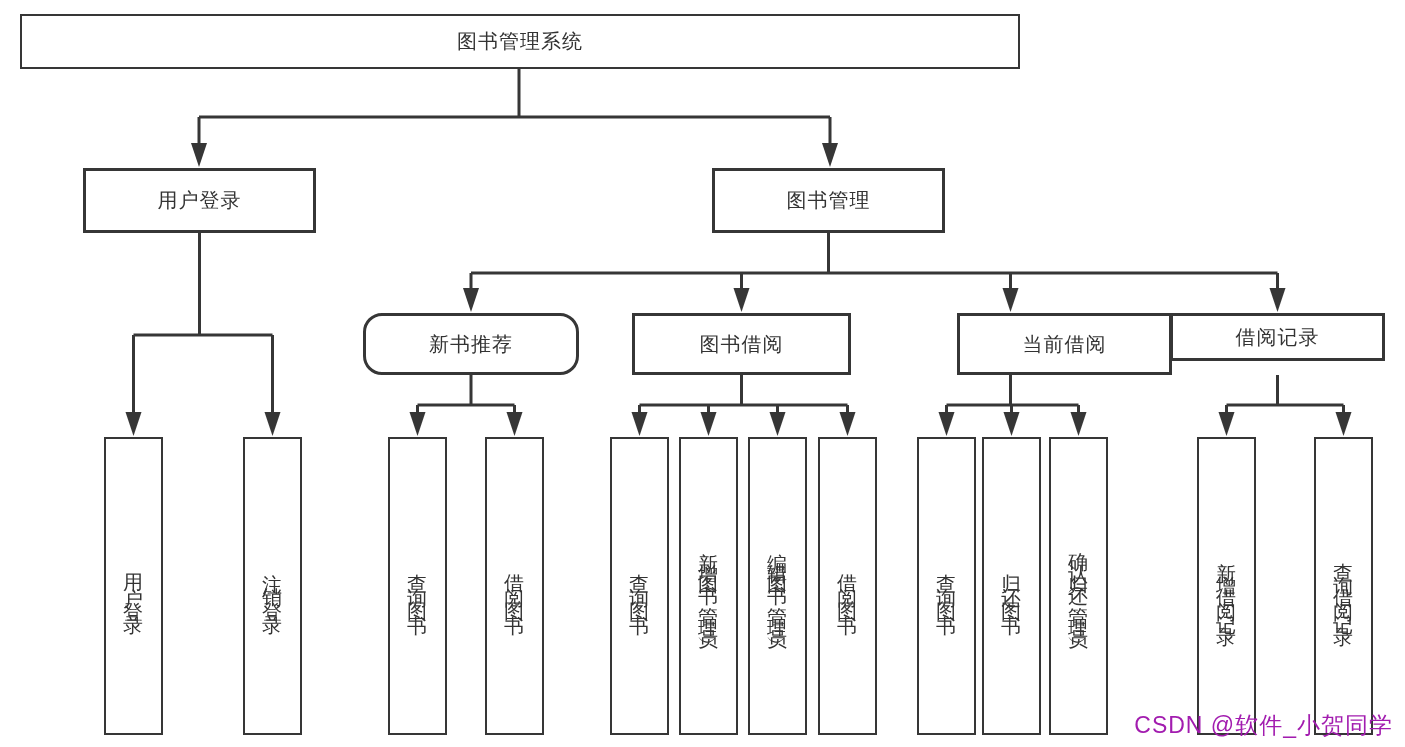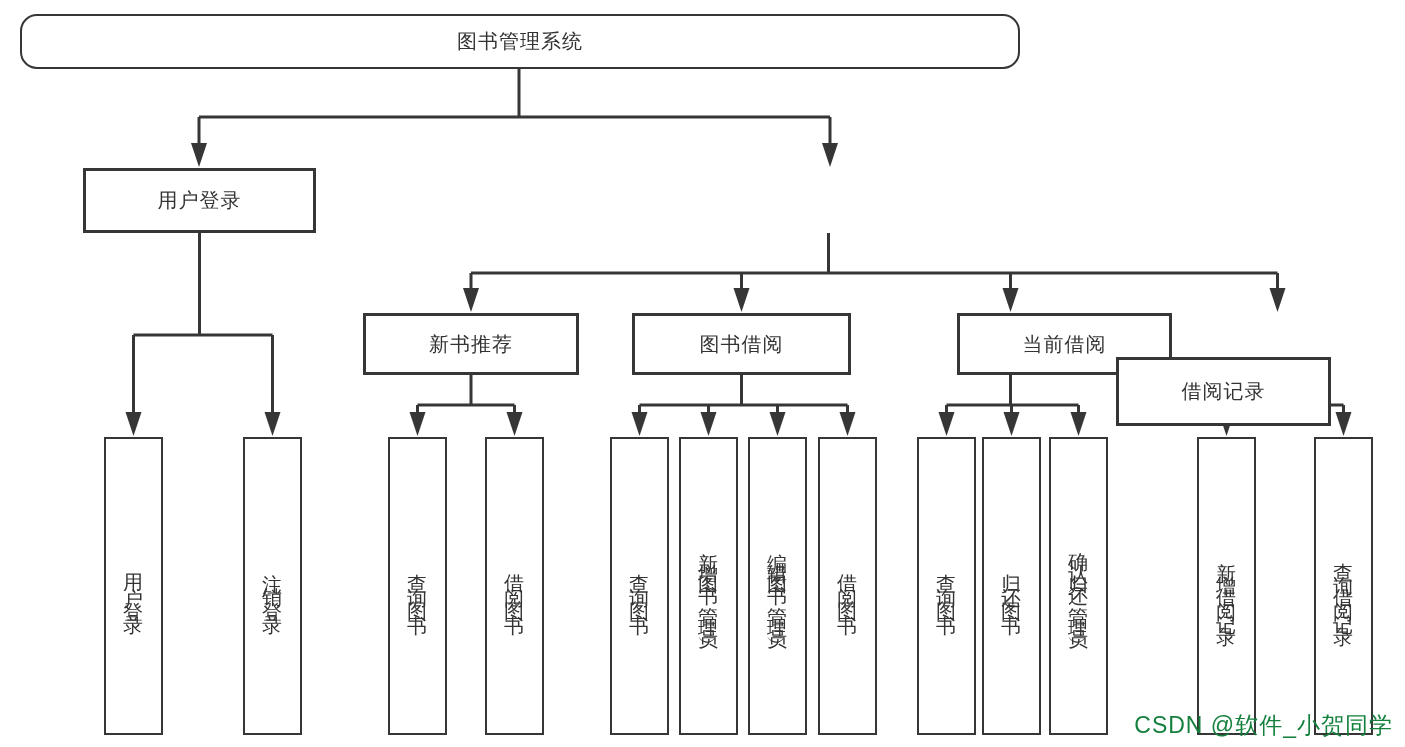--- a/index.html
+++ b/index.html
@@ -20,21 +20,21 @@
     display:flex;align-items:center;justify-content:center;z-index:2;
   }
   .vbox span{
     writing-mode:vertical-rl;text-orientation:mixed;
     font-size:20px;letter-spacing:14px;white-space:nowrap;line-height:1;
   }
   .vbox.l9 span{letter-spacing:11px;}
   .vbox.l6 span{letter-spacing:13px;}
   .watermark{
     position:absolute;right:12px;bottom:6px;z-index:5;
-    font-size:23px;color:#15803d;letter-spacing:1px;
+    font-size:23px;color:#a21caf;letter-spacing:1px;
   }
 </style>
 </head>
 <body>
 
 <div class="canvas">
 
   <svg class="wires" viewBox="0 0 1405 747" xmlns="http://www.w3.org/2000/svg">
     <defs>
       <path id="arw" d="M -8 -24 L 8 -24 L 0 0 Z" fill="#363636"></path>
@@ -64,38 +64,41 @@
       <use href="#arw" x="708.5" y="436"></use>
     <use href="#arw" x="777.5" y="436"></use>
       <use href="#arw" x="847.5" y="436"></use>
     <use href="#arw" x="946.5" y="436"></use>
       <use href="#arw" x="1011.5" y="436"></use>
     <use href="#arw" x="1078.5" y="436"></use>
     <use href="#arw" x="1226.5" y="436"></use>
       <use href="#arw" x="1343.5" y="436"></use>
   </svg>
 
-  <div class="hbox root" style="left:20px;top:14px;width:1000px;height:55px;border-radius:17px;">
+  <div class="hbox root" style="left:20px;top:14px;width:1000px;height:55px;">
     <span>图书管理系统</span>
   </div>
 
   <div class="hbox" style="left:83px;top:168px;width:233px;height:65px;">
     <span>用户登录</span>
   </div>
+  <div class="hbox" style="left:712px;top:168px;width:233px;height:65px;">
+    <span>图书管理</span>
+  </div>
 
-  <div class="hbox" style="left:363px;top:313px;width:216px;height:62px;">
+  <div class="hbox" style="left:363px;top:313px;width:216px;height:62px;border-radius:19px;">
     <span>新书推荐</span>
   </div>
   <div class="hbox" style="left:632px;top:313px;width:219px;height:62px;text-align:center;">
     <span>图书借阅</span>
   </div>
   <div class="hbox" style="left:957px;top:313px;width:215px;height:62px;">
     <span>当前借阅</span>
   </div>
-  <div class="hbox" style="left:1116px;top:313px;width:215px;height:69px;margin-top:44px;">
+  <div class="hbox" style="left:1170px;top:313px;width:215px;height:48px;">
     <span>借阅记录</span>
   </div>
 
   <div class="vbox" style="left:104px;">
     <span>用户登录</span>
   </div>
   <div class="vbox" style="left:243px;">
     <span>注销登录</span>
   </div>
 

